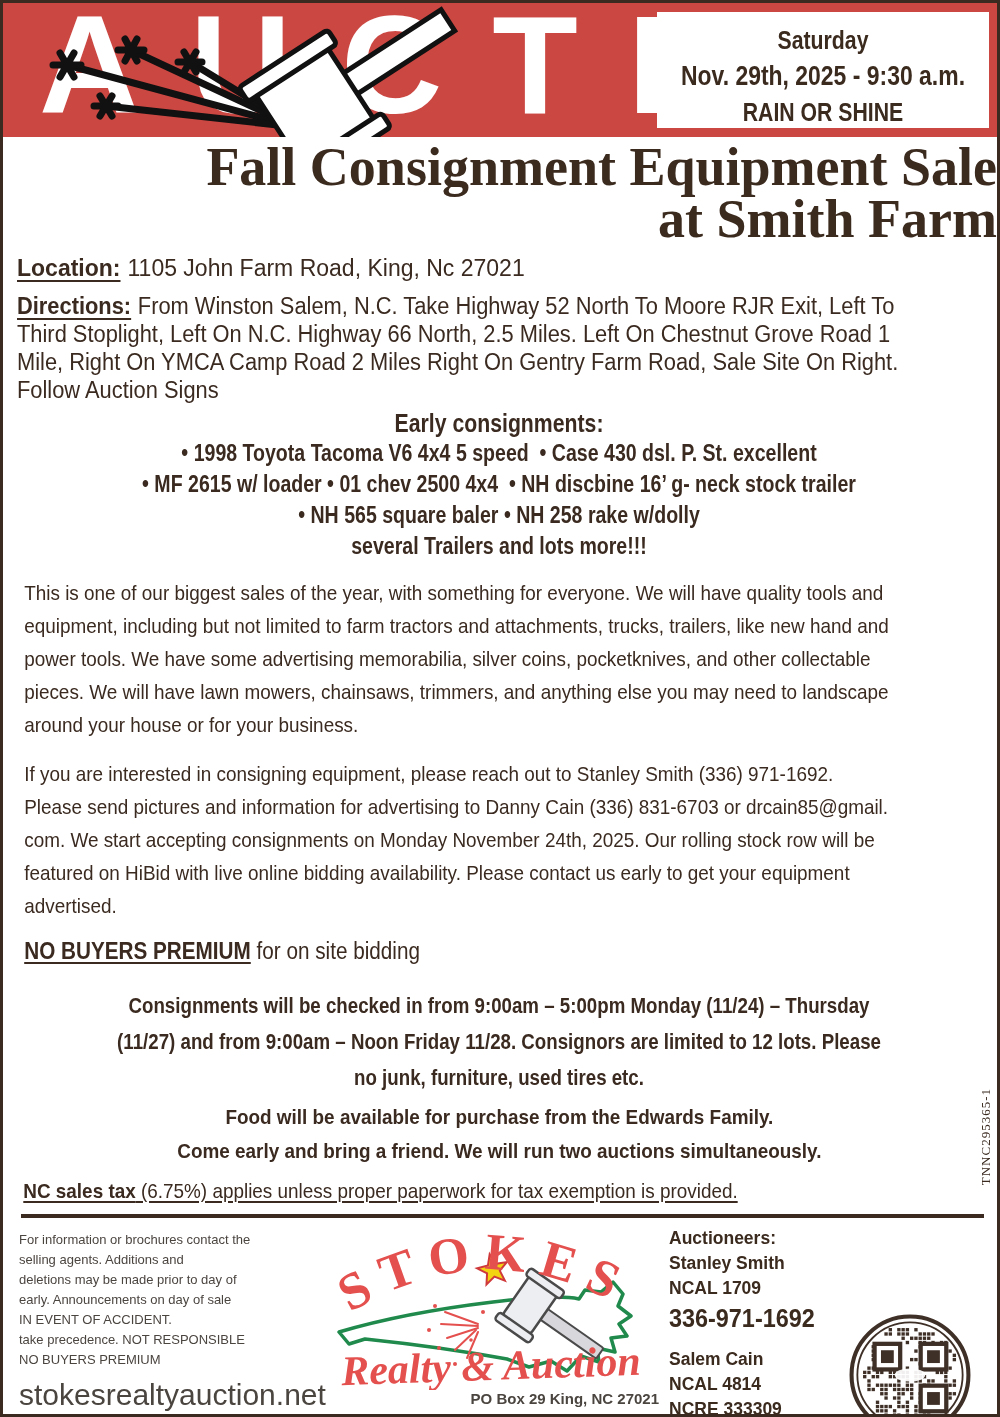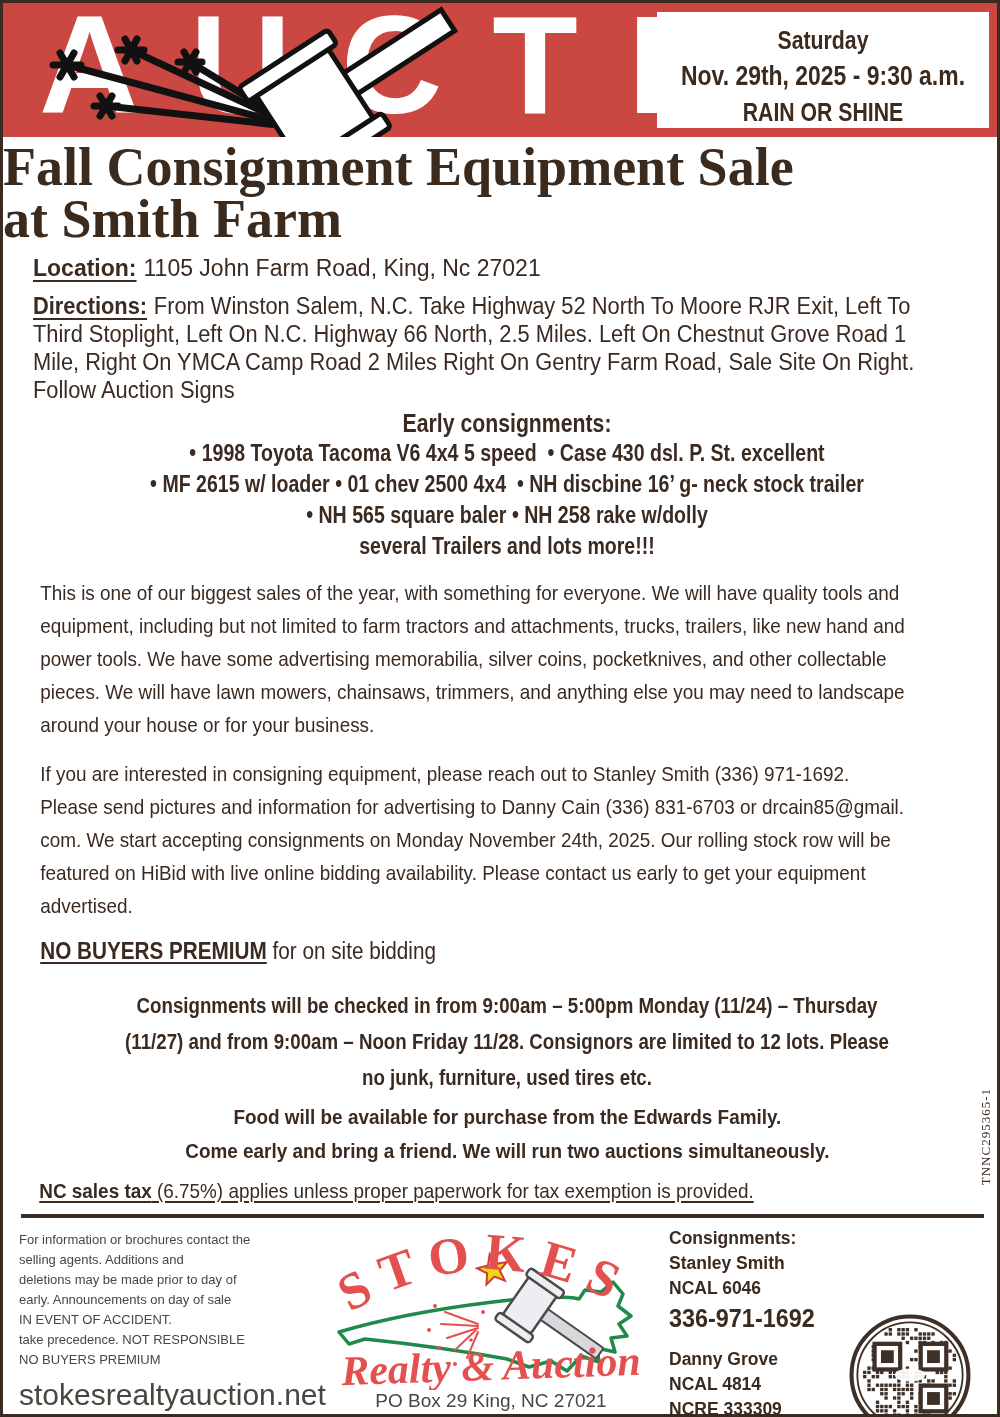--- a/index.html
+++ b/index.html
@@ -24,24 +24,24 @@
   }
   .gavel-art{position:absolute;left:0;top:0;}
   .date-box{
     position:absolute;right:8px;top:9px;width:332px;height:116px;background:#fff;
   }
   .date-inner{padding-top:10px;text-align:center;line-height:36px;font-weight:bold;color:#3b2a1e;}
   .date-l1{font-size:25px;}
   .date-l2{font-size:27px;}
   .date-l3{font-size:25px;}
   
-  .title{margin-top:4px;text-align:left;font-family:"Liberation Serif",serif;
+  .title{margin-top:4px;text-align:right;font-family:"Liberation Serif",serif;
     font-weight:bold;font-size:54px;line-height:52px;color:#3b2a1e;}
   
-  .content{padding:0 16px 0 30px;}
+  .content{padding:0 16px 0 14px;}
   .loc{margin-top:10px;font-size:23px;}
   .dirs{margin-top:10px;font-size:23px;line-height:28px;}
   .lbl{font-weight:bold;text-decoration:underline;text-decoration-thickness:2px;text-underline-offset:4px;}
   .after-lbl{margin-left:7px;}
   .ec-head{margin-top:4px;font-size:25px;line-height:30px;font-weight:bold;}
   .ec-lines{font-size:23px;font-weight:bold;line-height:31px;}
   .para{margin-top:14px;font-size:21px;line-height:33px;padding-left:8px;}
   .para2{margin-top:16px;}
   .nbp{margin-top:14px;font-size:23px;line-height:30px;padding-left:8px;}
   .checkin{margin-top:22px;font-size:22px;font-weight:bold;line-height:36px;}
@@ -54,21 +54,21 @@
     position:absolute;right:3px;top:1085px;
     writing-mode:vertical-rl;transform:rotate(180deg);
     font-family:"Liberation Serif",serif;font-size:13px;letter-spacing:1px;color:#3a2a20;
   }
   
   .footer{position:relative;height:226px;}
   .f-info{position:absolute;left:16px;top:12px;font-size:13px;line-height:20px;color:#4b4540;}
   .f-web{position:absolute;left:16px;top:160px;font-size:30px;color:#4b4540;text-align:center;}
   .f-ncal{position:absolute;left:16px;top:196px;font-size:20px;color:#4b4540;}
   .f-logo{position:absolute;left:320px;top:2px;}
-  .f-pobox{position:absolute;left:320px;top:172px;width:336px;text-align:center;font-size:19px;color:#4b4540;}
+  .f-pobox{position:absolute;left:320px;top:172px;width:336px;text-align:right;font-size:15px;color:#4b4540;font-weight:bold;}
   .f-zip{position:absolute;left:320px;top:197px;width:336px;text-align:center;font-size:21px;color:#4b4540;}
   .f-auct{position:absolute;left:666px;top:8px;font-size:17.5px;font-weight:bold;line-height:25px;color:#3b2a1e;}
   .f-phone1{font-size:26px;line-height:34px;}
   .f-danny{margin-top:12px;}
   .f-leon{position:absolute;left:824px;top:0;font-size:20px;font-weight:bold;line-height:25px;color:#3b2a1e;}
   .f-phone3{font-size:25px;line-height:31px;}
   .f-qr{position:absolute;left:845px;top:95px;}
 </style>
 </head>
 <body>
@@ -240,26 +240,26 @@
         <textPath href="#stokesArc" startOffset="6">STOKES</textPath>
       </text>
 
       <text x="168" y="160" text-anchor="middle" font-family="Liberation Serif, serif" font-style="italic" font-weight="bold" font-size="42" fill="#e4504e" transform="rotate(-2 168 150)">Realty &amp; Auction</text>
     </svg>
 
     <div class="f-pobox">PO Box 29 King, NC 27021</div>
     <div class="f-zip">Auction Zip ID # 8161</div>
 
     <div class="f-auct">
-      <div>Consignments:</div>
+      <div>Auctioneers:</div>
       <div>Stanley Smith</div>
-      <div>NCAL 6046</div>
+      <div>NCAL 1709</div>
       <div class="f-phone1 cond90 ln">336-971-1692</div>
       <div class="f-danny">
-        <div>Danny Grove</div>
+        <div>Salem Cain</div>
         <div>NCAL 4814</div>
         <div>NCRE 333309</div>
 
       </div>
     </div>
 
 
     <svg id="qr-code" class="f-qr" width="124" height="124" viewBox="0 0 122 122">
         <circle cx="61" cy="61" r="57.5" fill="none" stroke="#3f3027" stroke-width="4"></circle>
         <circle cx="61" cy="61" r="51.8" fill="none" stroke="#3f3027" stroke-width="1.8"></circle>

